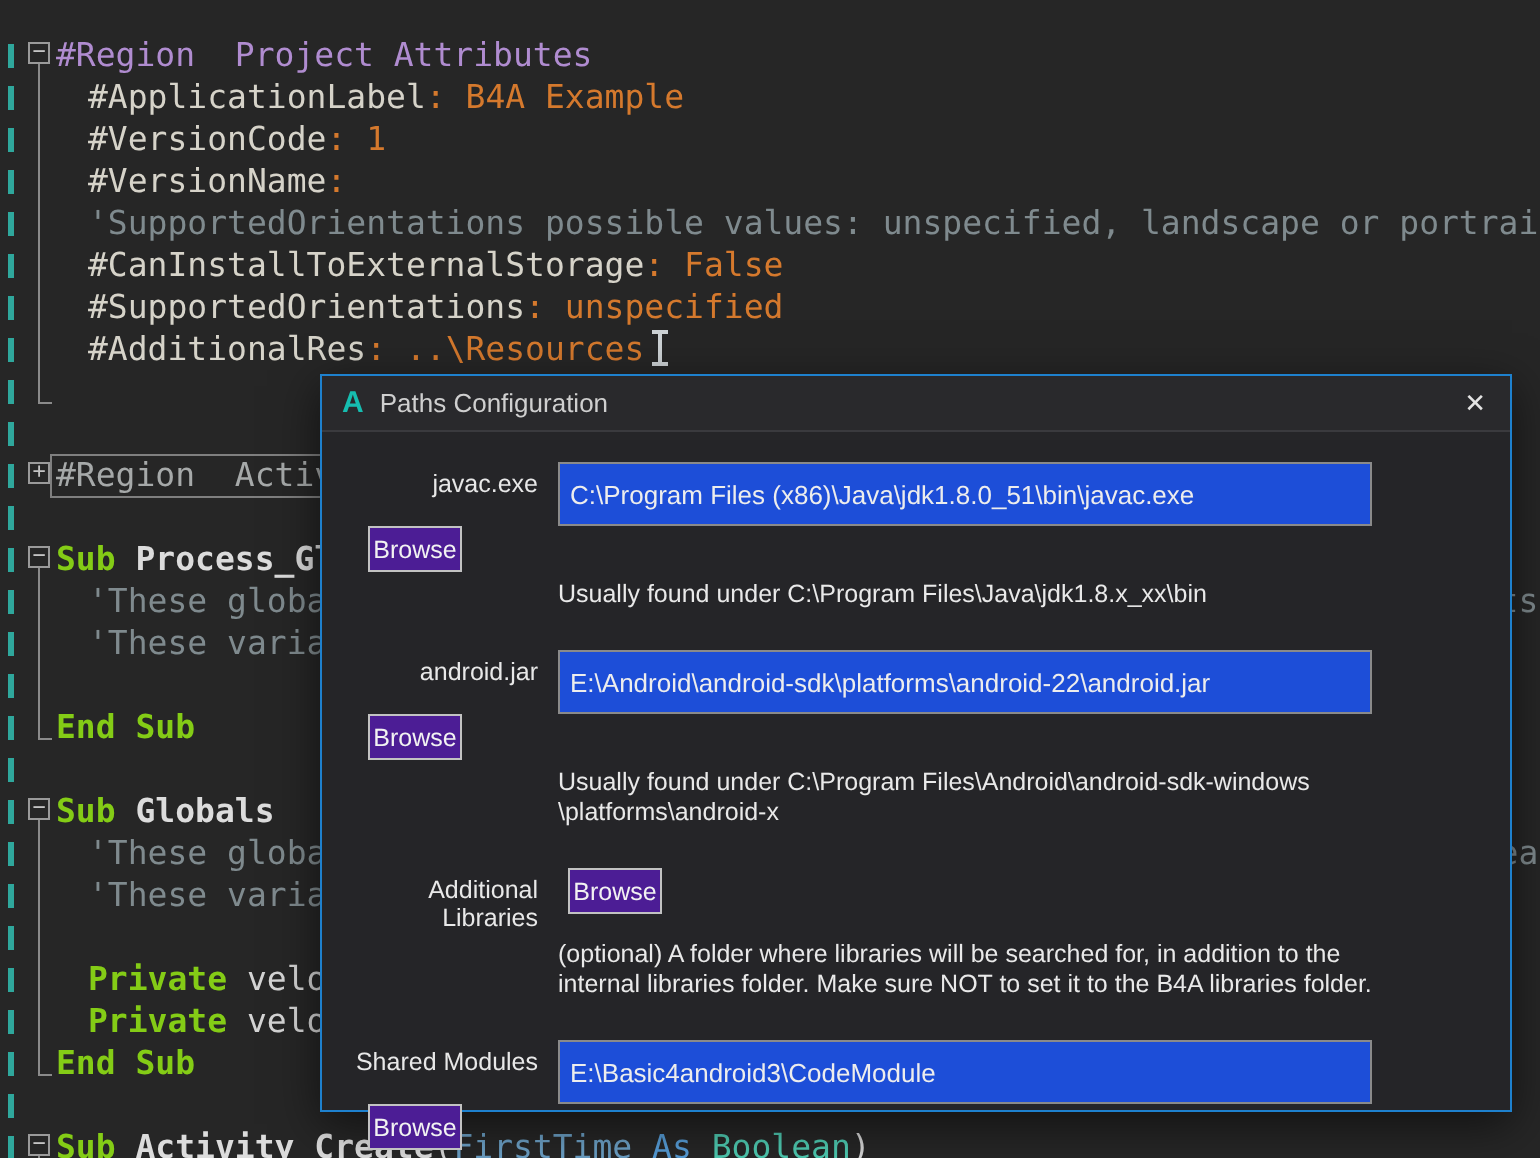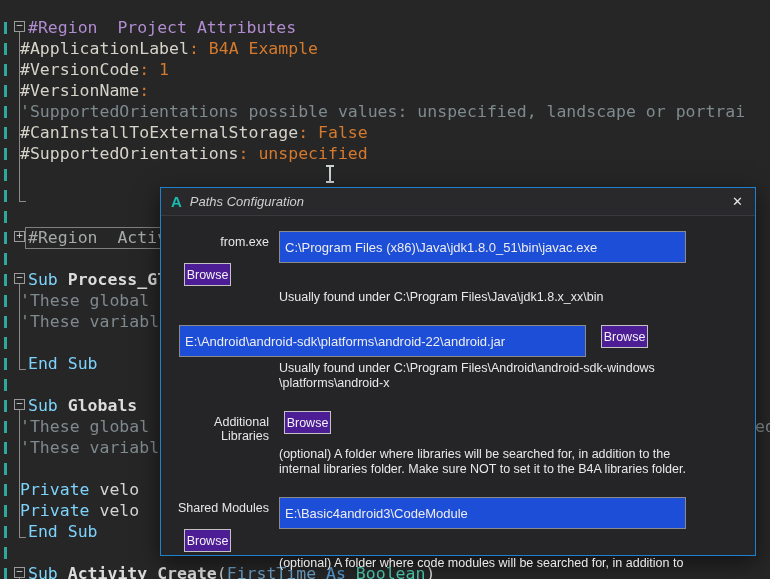--- a/index.html
+++ b/index.html
@@ -11,26 +11,26 @@
           font-family:"DejaVu Sans Mono",monospace;font-size:16.5px;line-height:21px;color:#d4d4d4;margin-top:13px;}
   #code-area{position:absolute;left:0;top:4px;width:770px;}
   .code-line{position:relative;height:21px;white-space:pre;}
   .gmark{position:absolute;left:0;top:5px;width:3px;height:12px;background:#2fa79c;}
   .fold-box{position:absolute;left:10px;top:4px;width:11px;height:11px;box-sizing:border-box;
             border:1px solid #9a9a9a;background:#262626;color:#c4c4c4;font-size:11px;line-height:8px;
             text-align:center;font-family:"DejaVu Sans Mono",monospace;z-index:2;}
   .fold-box.minus::after{content:"\2212";}
   .fold-box.plus::after{content:"+";}
   .code-text{position:absolute;top:0;left:0;padding-left:24px;white-space:pre;}
-  .code-text.ind1{padding-left:16px;}
+  .code-text.ind1{padding-left:40px;}
   .seg-region{color:#b08cd0;}
   .seg-attr{color:#d6d3c9;}
   .seg-value{color:#d5792d;}
   .seg-comment{color:#7f8a8e;}
-  .seg-kw{color:#7dd3fc;}
+  .seg-kw{color:#84cc16;font-weight:bold;}
   .seg-name{color:#dcdcdc;font-weight:bold;}
   .seg-plain{color:#d4d4d4;}
   .seg-param{color:#6b9fc4;}
   .seg-askw{color:#569cd6;}
   .seg-type{color:#4ec9b0;}
   .seg-region2{color:#a6a9a9;}
   .region-box{border:1px solid #7f7f7f;padding:0 4px 1px 2px;margin-left:-3px;}
   .fold-vline{position:absolute;width:1px;background:#8a8a8a;left:15px;z-index:1;}
   .fold-tick{position:absolute;height:1px;width:7px;background:#8a8a8a;left:15px;z-index:1;}
   
@@ -38,21 +38,21 @@
   .ibeam .st{position:absolute;left:3px;top:2px;width:2px;height:14px;background:#cdd2d5;}
   .ibeam .s1{position:absolute;left:0;top:0;width:8px;height:2px;background:#cdd2d5;}
   .ibeam .s2{position:absolute;left:0;top:16px;width:8px;height:2px;background:#cdd2d5;}
 
   
   #dialog{position:absolute;left:160px;top:187px;width:596px;height:369px;box-sizing:border-box;
           background:#252528;border:1px solid #1e81ce;box-shadow:0 6px 22px rgba(0,0,0,.55);z-index:10;}
   #dlg-titlebar{height:27px;display:flex;align-items:center;padding:0 10px;gap:8px;
                 background:#29292c;border-bottom:1px solid #3a3a3e;}
   #dlg-icon{color:#16bdb0;font-weight:bold;font-size:15px;}
-  #dlg-title{color:#cfcfcf;font-size:13px;flex:1;font-style:italic;}
+  #dlg-title{color:#cfcfcf;font-size:13px;flex:1;}
   #dlg-close{color:#e4e4e4;font-size:13px;cursor:default;padding:0 2px;}
   #dlg-body{padding:15px 9px 0 8px;}
   .path-row{display:flex;flex-wrap:wrap;margin-bottom:20px;}
   .row-label{width:100px;text-align:right;color:#e8e8e8;font-size:12.5px;padding-top:4px;flex:none;}
   .row-input{flex:none;width:407px;height:32px;margin-left:10px;box-sizing:border-box;
              background:#1d4ed8;border:1px solid #8a8a8a;color:#ededed;font-size:13px;
              font-family:"Liberation Sans",sans-serif;padding:0 5px;}
   .row-browse{flex:none;width:47px;height:23px;margin-left:15px;box-sizing:border-box;
               background:#4c1d95;border:1px solid #c2c2c2;color:#f2f2f2;font-size:12.5px;
               font-family:"Liberation Sans",sans-serif;padding:0;}
@@ -65,21 +65,21 @@
 
   <div id="editor">
     <div id="code-area">
         <div class="code-line"><span class="gmark"></span><span class="fold-box minus"></span><span class="code-text"><span class="seg-region">#Region  Project Attributes</span></span></div>
         <div class="code-line"><span class="gmark"></span><span class="code-text ind1"><span class="seg-attr">#ApplicationLabel</span><span class="seg-value">: B4A Example</span></span></div>
         <div class="code-line"><span class="gmark"></span><span class="code-text ind1"><span class="seg-attr">#VersionCode</span><span class="seg-value">: 1</span></span></div>
         <div class="code-line"><span class="gmark"></span><span class="code-text ind1"><span class="seg-attr">#VersionName</span><span class="seg-value">:</span></span></div>
         <div class="code-line"><span class="gmark"></span><span class="code-text ind1"><span class="seg-comment">'SupportedOrientations possible values: unspecified, landscape or portrai</span></span></div>
         <div class="code-line"><span class="gmark"></span><span class="code-text ind1"><span class="seg-attr">#CanInstallToExternalStorage</span><span class="seg-value">: False</span></span></div>
         <div class="code-line"><span class="gmark"></span><span class="code-text ind1"><span class="seg-attr">#SupportedOrientations</span><span class="seg-value">: unspecified</span></span></div>
-        <div class="code-line"><span class="gmark"></span><span class="ibeam" style="left: 322px;"><span class="s1"></span><span class="st"></span><span class="s2"></span></span></div>
+        <div class="code-line"><span class="gmark"></span><span class="code-text ind1"><span class="seg-attr">#AdditionalRes</span><span class="seg-value">: ..\Resources</span></span><span class="ibeam" style="left: 322px;"><span class="s1"></span><span class="st"></span><span class="s2"></span></span></div>
         <div class="code-line"><span class="gmark"></span></div>
         <div class="code-line"><span class="gmark"></span></div>
         <div class="code-line"><span class="gmark"></span><span class="fold-box plus"></span><span class="code-text"><span class="region-box"><span class="seg-region2">#Region  Activity Attributes</span></span></span></div>
         <div class="code-line"><span class="gmark"></span></div>
         <div class="code-line"><span class="gmark"></span><span class="fold-box minus"></span><span class="code-text"><span class="seg-kw">Sub </span><span class="seg-name">Process_Globals</span></span></div>
         <div class="code-line"><span class="gmark"></span><span class="code-text ind1"><span class="seg-comment">'These global variables will be declared once when the application starts.</span></span></div>
         <div class="code-line"><span class="gmark"></span><span class="code-text ind1"><span class="seg-comment">'These variables can be accessed from all modules.</span></span></div>
         <div class="code-line"><span class="gmark"></span></div>
         <div class="code-line"><span class="gmark"></span><span class="code-text"><span class="seg-kw">End Sub</span></span></div>
         <div class="code-line"><span class="gmark"></span></div>
@@ -106,29 +106,30 @@
 
   <div id="dialog">
     <div id="dlg-titlebar">
       <span id="dlg-icon">A</span>
       <span id="dlg-title">Paths Configuration</span>
       <span id="dlg-close">✕</span>
     </div>
     <div id="dlg-body">
       <div id="rows-host">
     <div class="path-row">
-      <div class="row-label">from.exe</div>
+      <div class="row-label">javac.exe</div>
       <input class="row-input" type="text" value="C:\Program Files (x86)\Java\jdk1.8.0_51\bin\javac.exe" style="">
       <button class="row-browse">Browse</button>
       <div class="row-help">
               <div>Usually found under C:\Program Files\Java\jdk1.8.x_xx\bin</div>
             </div>
     </div>
 
     <div class="path-row">
+      <div class="row-label">android.jar</div>
       <input class="row-input" type="text" value="E:\Android\android-sdk\platforms\android-22\android.jar" style="">
       <button class="row-browse">Browse</button>
       <div class="row-help">
               <div>Usually found under C:\Program Files\Android\android-sdk-windows</div>
               <div>\platforms\android-x</div>
             </div>
     </div>
 
     <div class="path-row">
       <div class="row-label">Additional Libraries</div>

